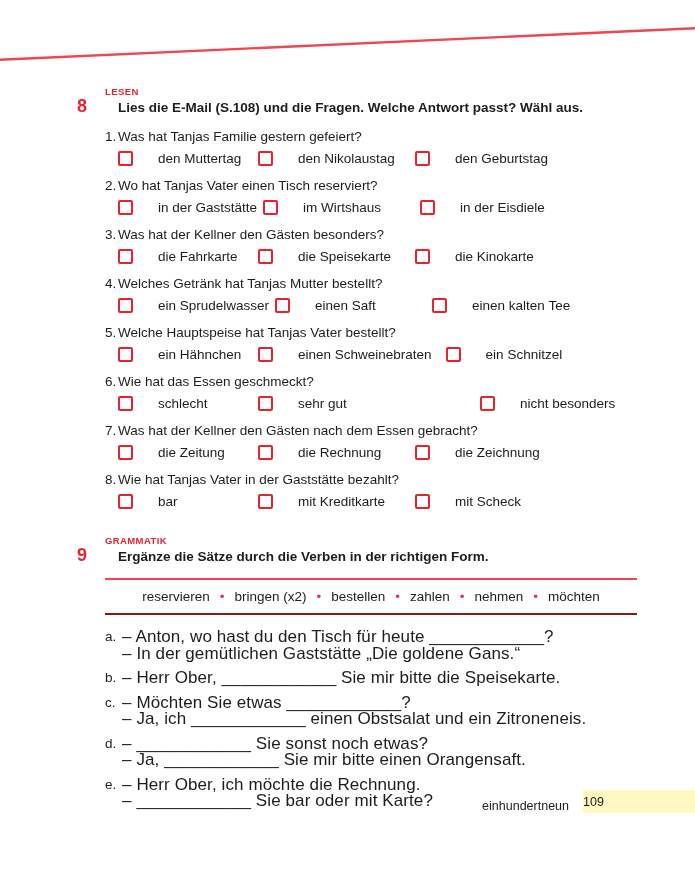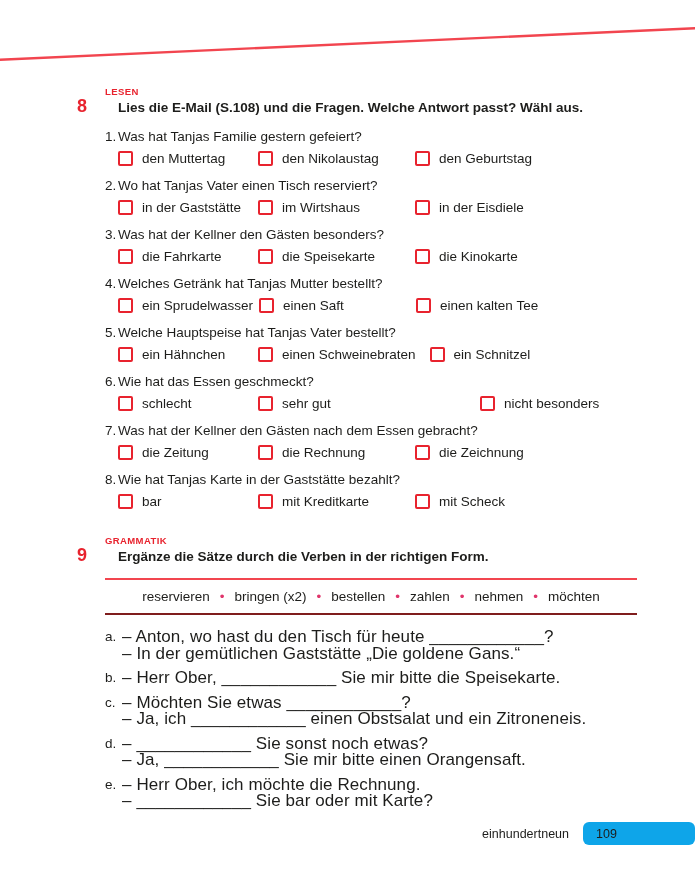--- a/index.html
+++ b/index.html
@@ -22,21 +22,21 @@
     margin-bottom:2px;
   }
   .section-instruction { font-size:13.5px; font-weight:bold; line-height:17px;padding-left:13px; }
 
   
   .questions { margin:12px 0 0 0; padding:0; list-style:none; }
   .question { margin-bottom:10px; }
   .q-line { display:flex; font-size:13.5px; line-height:17px; }
   .q-num { width:13px; flex:none; }
   .options { display:flex; padding-left:13px; margin-top:5px; align-items:center; }
-  .opt { display:flex; align-items:center; font-size:13.5px; line-height:17px; }
+  .opt { display:flex; align-items:center; font-size:13.5px; line-height:17px;gap:16px; }
   .opt-1 { min-width:140px; padding-right:6px; box-sizing:border-box; }
   .opt-2 { min-width:157px; padding-right:14px; box-sizing:border-box; }
   .opt-3 { flex:1; }
   .checkbox {
     width:11px; height:11px; flex:none; background:#fff;
     border:2px solid #e8232e; border-radius:2px; margin-right:9px;
   }
 
   
   .grammatik { margin-top:25px; }
@@ -48,25 +48,25 @@
   .wb-word { white-space:nowrap; }
   .wb-word + .wb-word::before { content:"•"; color:#e0356b; margin-right:10px; }
 
   .g-items { margin-top:14px; }
   .g-item { display:flex; margin-bottom:8px; }
   .g-letter { width:17px; flex:none; font-size:13.5px; line-height:16.5px; }
   .g-lines { flex:1; }
   .g-line { font-size:17px; line-height:16.5px; letter-spacing:.1px; }
 
   
-  .footer { position:absolute; top:822px; right:0; display:flex; align-items:center; }
+  .footer { position:absolute; top:790px; right:0; display:flex; align-items:flex-end; }
   .footer-word { font-size:12.5px; margin-right:14px; }
   .footer-pagebox {
-    width:112px; height:23px; background:#0ea5e9; display:flex; align-items:center;
-    box-sizing:border-box; padding-left:13px; font-size:12.5px; color:#1d1d1b;border-radius:6px;
+    width:112px; height:23px; background:#fef9c3; display:flex; align-items:center;
+    box-sizing:border-box; font-size:12.5px; color:#1d1d1b;
   }
 </style>
 </head>
 <body>
 
 <svg class="topline" viewBox="0 0 695 70" xmlns="http://www.w3.org/2000/svg" preserveAspectRatio="none">
   <line x1="-5" y1="60" x2="700" y2="28" stroke="#f2454f" stroke-width="2.4"></line>
 </svg>
 
 <div class="page">
@@ -213,21 +213,21 @@
             </div>
           <div class="opt opt-3">
               <span class="checkbox"></span>
               <span>die Zeichnung</span>
             </div>
         </div>
       </li>
       <li class="question">
         <div class="q-line">
             <span class="q-num">8.</span>
-            <span>Wie hat Tanjas Karte in der Gaststätte bezahlt?</span>
+            <span>Wie hat Tanjas Vater in der Gaststätte bezahlt?</span>
           </div>
         <div class="options">
           <div class="opt opt-1">
               <span class="checkbox"></span>
               <span>bar</span>
             </div>
           <div class="opt opt-2">
               <span class="checkbox"></span>
               <span>mit Kreditkarte</span>
             </div>

